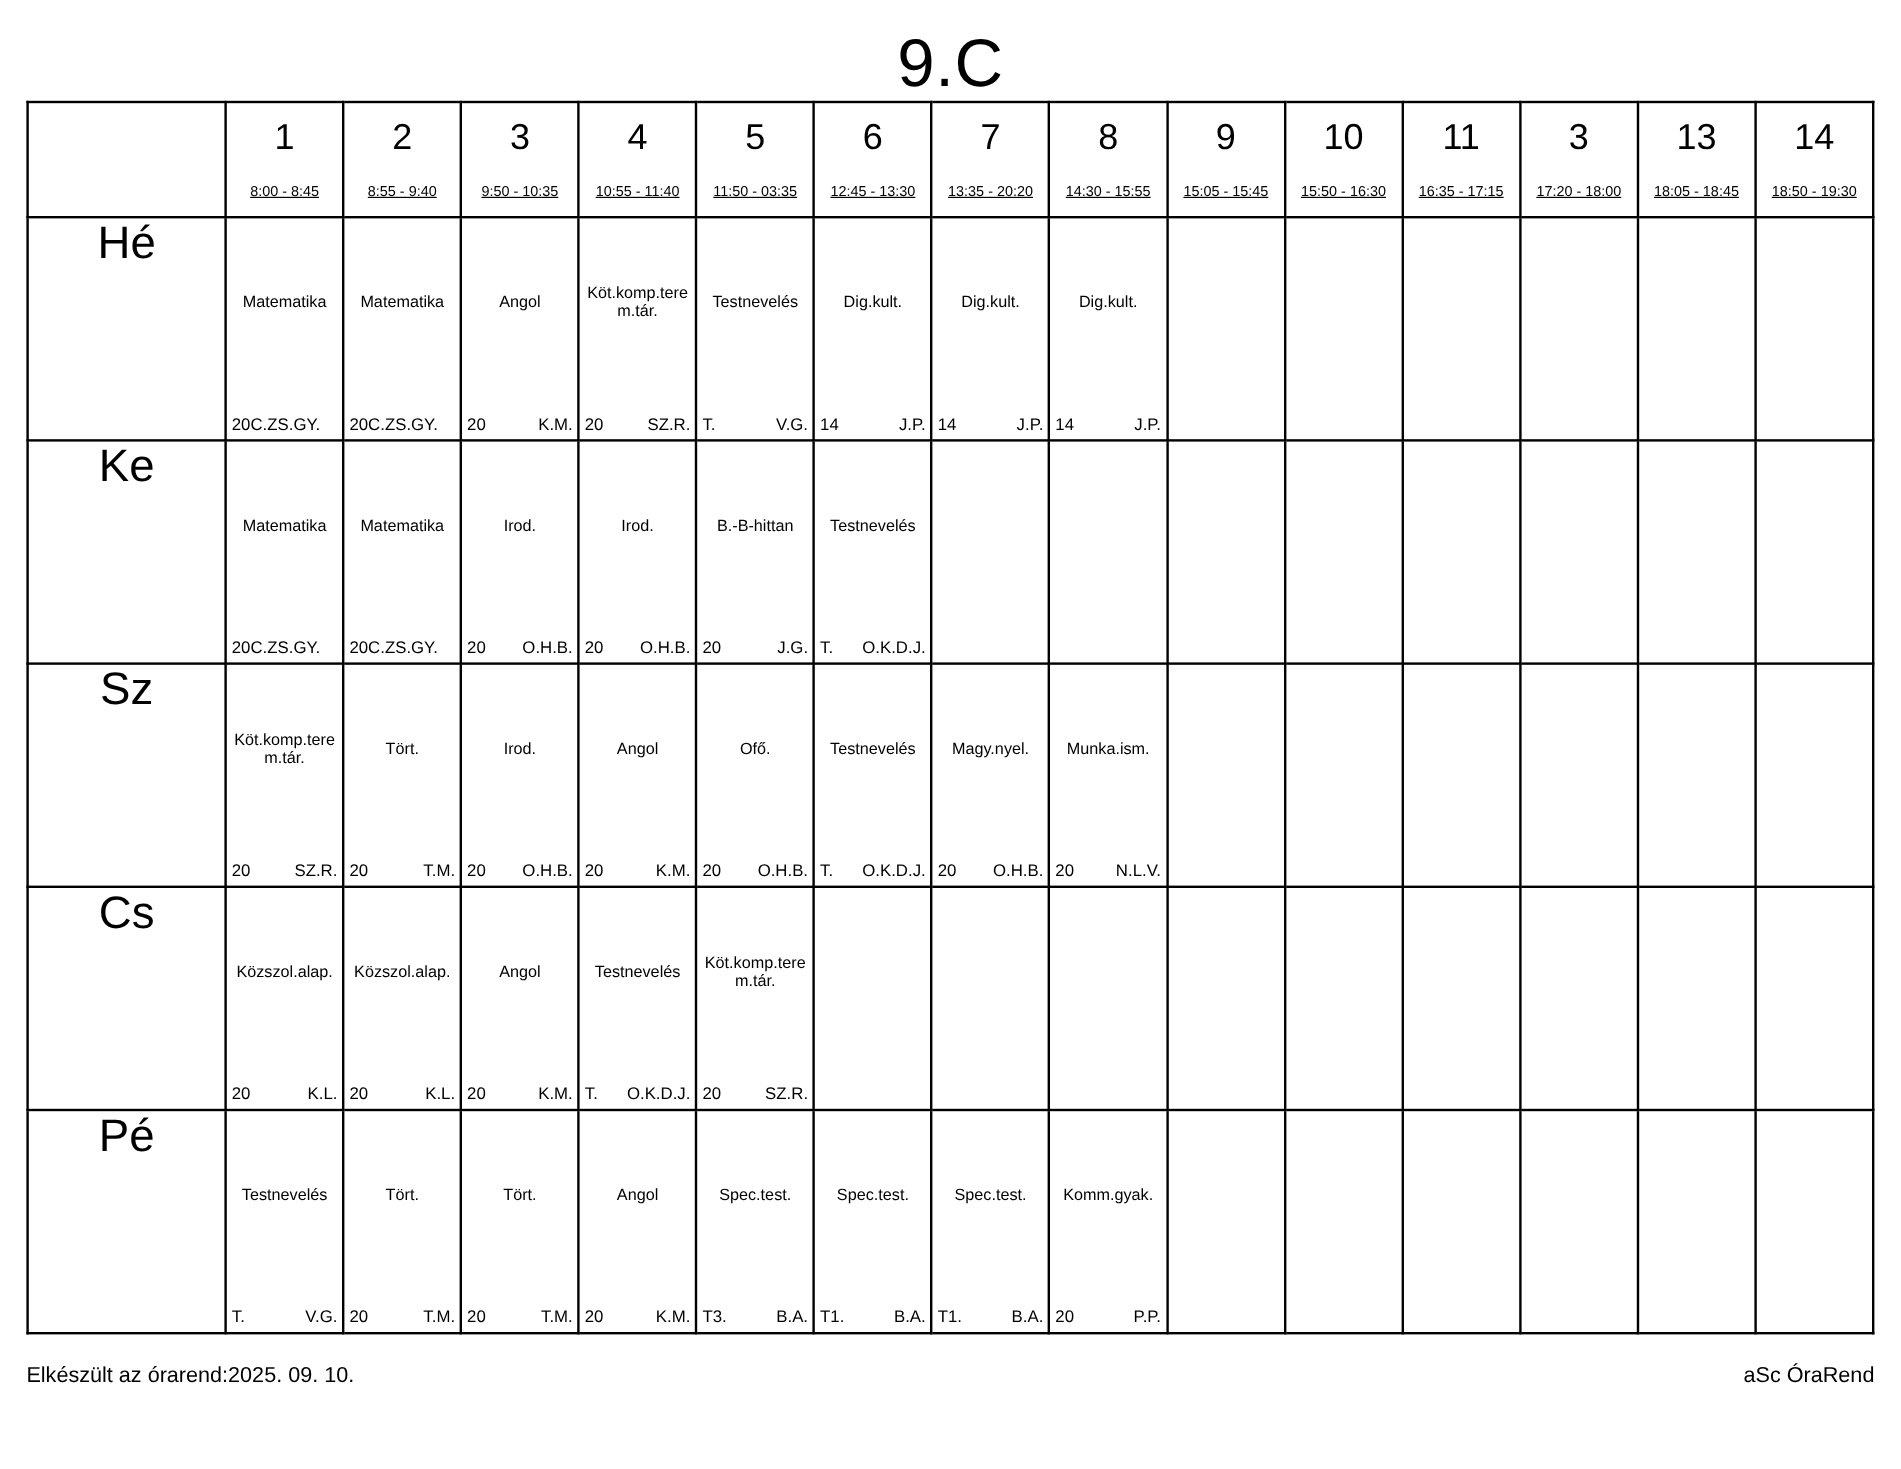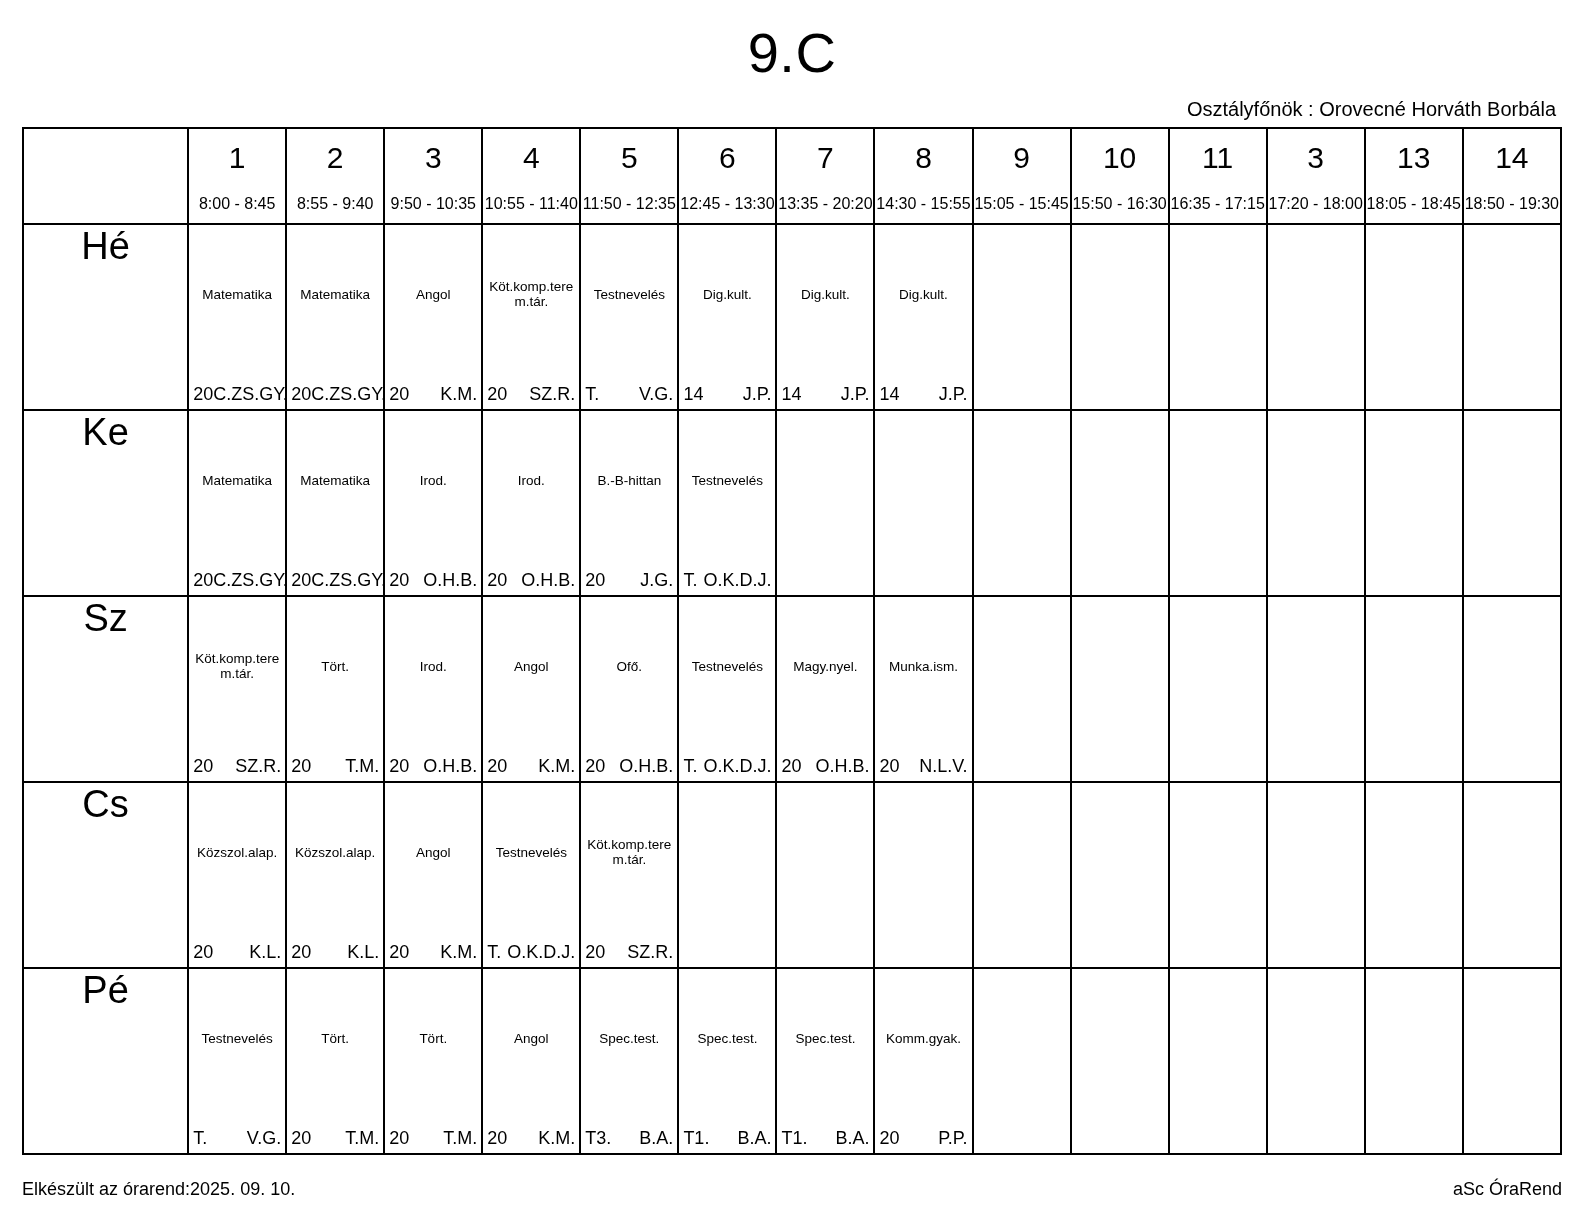--- a/index.html
+++ b/index.html
@@ -53,23 +53,24 @@
     text-align: center;
     font-weight: 400;
     vertical-align: top;
   }
   .pnum {
     font-size: 30px;
     line-height: 1;
     padding-top: 14px;
   }
   .ptime {
-    font-size: 16px;
+    font-size: 12px;
     padding-top: 22px;
     white-space: nowrap;
+    text-decoration: underline;
   }
   td.dayname {
     text-align: center;
     vertical-align: middle;
     font-size: 38px;
     font-weight: 400;
   }
   td.cell {
     height: 186px;
     position: relative;
@@ -87,40 +88,39 @@
     word-wrap: break-word;
     overflow-wrap: anywhere;
   }
   .meta {
     position: absolute;
     bottom: 6px;
     left: 4px;
     right: 4px;
     display: flex;
     justify-content: space-between;
-    font-size: 18px;
+    font-size: 14px;
     line-height: 1;
     white-space: nowrap;
   }
   .meta .room { text-align: left; }
   .meta .teacher { text-align: right; }
   .footer {
     display: flex;
     justify-content: space-between;
     font-size: 18px;
     padding-top: 24px;
   }
 </style>
 </head>
 <body>
 
 <div class="page">
 
   <div class="title">9.C</div>
-  <div class="subtitle">Osztályfőnök : Orovecné Horváth Borbála</div>
 
   <table class="tt">
     <colgroup id="colgroup">
       <col class="daycol">
     <col class="period">
         <col class="period">
         <col class="period">
         <col class="period">
         <col class="period">
         <col class="period">
@@ -147,21 +147,21 @@
           <th class="periodhead">
             <div class="pnum">3</div>
             <div class="ptime">9:50 - 10:35</div>
           </th>
           <th class="periodhead">
             <div class="pnum">4</div>
             <div class="ptime">10:55 - 11:40</div>
           </th>
           <th class="periodhead">
             <div class="pnum">5</div>
-            <div class="ptime">11:50 - 12:35</div>
+            <div class="ptime">11:50 - 03:35</div>
           </th>
           <th class="periodhead">
             <div class="pnum">6</div>
             <div class="ptime">12:45 - 13:30</div>
           </th>
           <th class="periodhead">
             <div class="pnum">7</div>
             <div class="ptime">13:35 - 20:20</div>
           </th>
           <th class="periodhead">

